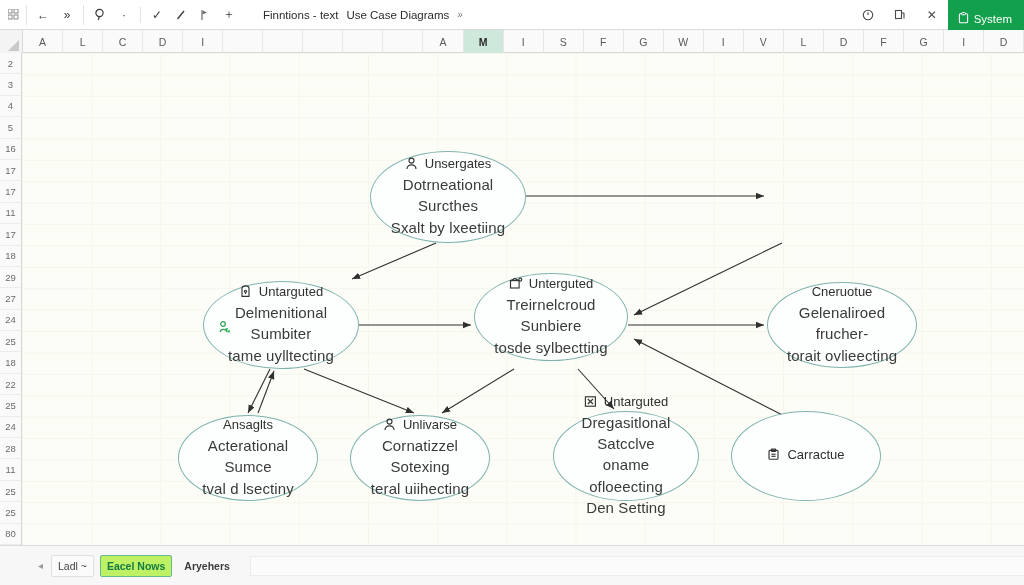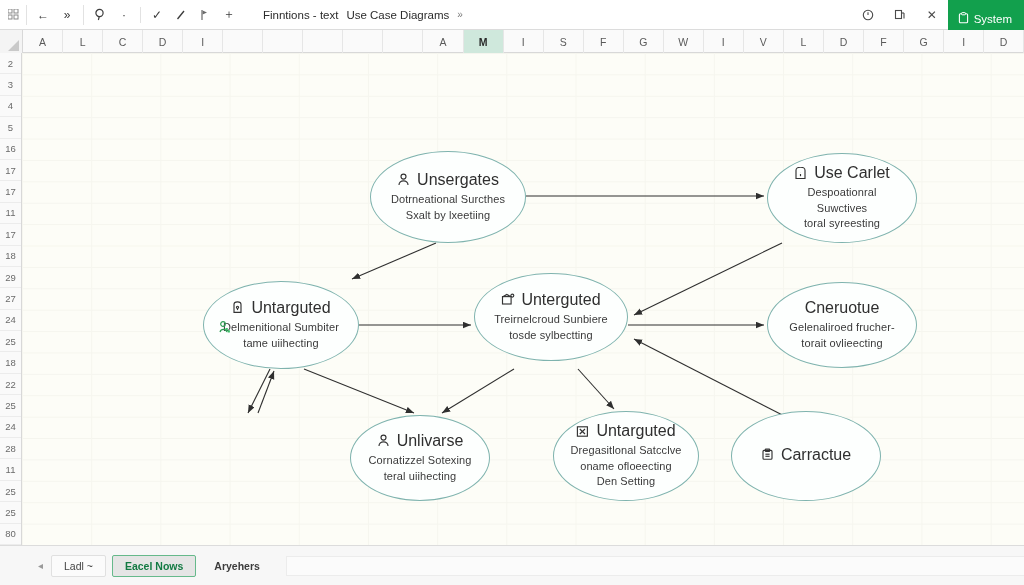--- a/index.html
+++ b/index.html
@@ -97,47 +97,47 @@
   .node{
     position:absolute;box-sizing:border-box;
     border:1.3px solid #7fb3ae;border-radius:50%;
     background:#fdfffe;
     display:flex;flex-direction:column;align-items:center;
     justify-content:center;
     text-align:center;
   }
   .node-head{
     display:flex;align-items:center;justify-content:center;gap:7px;
-    font-size:16px;color:#2f2f2f;margin-bottom:3px;
+    font-size:13px;color:#2f2f2f;margin-bottom:3px;
   }
   .node-ico{width:13px;height:13px;display:block;color:#333;}
   .node-ico svg{display:block}
   .node-sub{
-    font-size:11px;color:#3a3a3a;line-height:1.42;
+    font-size:15px;color:#3a3a3a;line-height:1.42;
     padding:0 16px;letter-spacing:.1px;
   }
   .mini-ico{
     position:absolute;left:15px;top:44%;width:12px;height:13px;color:#2e9e55;
   }
 
   
   .tabbar{
     position:absolute;left:0;top:545px;width:1024px;height:40px;
     background:#f7f7f7;border-top:1px solid #dcdcdc;
     display:flex;align-items:center;box-sizing:border-box;padding-left:30px;
   }
   .tab-arrow{font-size:10px;color:#9a9a9a;padding:0 8px;}
   .tab{
-    height:20px;display:flex;align-items:center;padding:0 12px;
+    height:20px;display:flex;align-items:center;padding:0 6px;
     font-size:10.5px;color:#444;background:#fbfbfb;
     border:1px solid #e0e0e0;margin-right:6px;border-radius:2px;
     white-space:nowrap;
   }
   .tab.active{
-    background:#e5e5e5;border:1px solid #66b98b;color:#137a43;font-weight:bold;
+    background:#bef264;border:1px solid #66b98b;color:#137a43;font-weight:bold;
   }
   .tab.plain{background:transparent;border:none;color:#3c3c3c;font-weight:bold;}
   .tab-strip{
     flex:1;height:18px;margin-left:8px;background:#fbfbfb;
     border:1px solid #ececec;border-right:none;
   }
 </style>
 </head>
 <body>
 
@@ -304,50 +304,34 @@
                 <path d="M2 12 a4.5 4.2 0 0 1 9 0" fill="none" stroke="#333" stroke-width="1.15"></path>
               </svg>
             </span>
             <span>Unsergates</span>
           </div>
           <div class="node-sub">
             <div>Dotrneational Surcthes</div>
             <div>Sxalt by lxeetiing</div>
           </div>
         </div>
-        <div class="node" style="left: 745px; top: 100px; width: 150px; height: 90px;">
-          <div class="node-head">
-            <span class="node-ico">
-              <svg width="13" height="13" viewBox="0 0 13 13">
-                <path d="M2 3.2 a4.5 3 0 0 1 9 0 V11.5 H2 Z" fill="none" stroke="#333" stroke-width="1.15"></path>
-                <line x1="6.5" y1="5.3" x2="6.5" y2="5.4" fill="none" stroke="#333" stroke-width="1.15"></line>
-                <line x1="6.5" y1="7" x2="6.5" y2="9.2" fill="none" stroke="#333" stroke-width="1.15"></line>
-              </svg>
-            </span>
-            <span>Use Carlet</span>
-          </div>
-          <div class="node-sub">
-            <div>Despoationral Suwctives</div>
-            <div>toral syreesting</div>
-          </div>
-        </div>
         <div class="node" style="left: 181px; top: 228px; width: 156px; height: 88px;">
           <div class="node-head">
             <span class="node-ico">
               <svg width="13" height="13" viewBox="0 0 13 13">
                 <path d="M3 3.4 a3.5 2.6 0 0 1 7 0 V11.3 H3 Z" fill="none" stroke="#333" stroke-width="1.15"></path>
                 <circle cx="6.5" cy="6.3" r="1.1" fill="none" stroke="#333" stroke-width="1.15"></circle>
                 <line x1="6.5" y1="7.4" x2="6.5" y2="9.1" fill="none" stroke="#333" stroke-width="1.15"></line>
               </svg>
             </span>
             <span>Untarguted</span>
           </div>
           <div class="node-sub">
             <div>Delmenitional Sumbiter</div>
-            <div>tame uiihecting</div>
+            <div>tame uylltecting</div>
           </div>
           <span class="mini-ico"><svg width="12" height="13" viewBox="0 0 12 13">
               <circle cx="4" cy="3" r="2.3" fill="none" stroke="#2e9e55" stroke-width="1.2"></circle>
               <path d="M1 11 a3.6 3.4 0 0 1 7 0" fill="none" stroke="#2e9e55" stroke-width="1.2"></path>
               <rect x="6.5" y="7" width="2.3" height="2.3" fill="#3fbf6a"></rect>
               <rect x="8.6" y="9.2" width="2.3" height="2.3" fill="#3fbf6a"></rect>
             </svg></span>
         </div>
         <div class="node" style="left: 452px; top: 220px; width: 154px; height: 88px;">
           <div class="node-head">
@@ -367,20 +351,29 @@
         </div>
         <div class="node" style="left: 745px; top: 229px; width: 150px; height: 86px;">
           <div class="node-head">
             <span>Cneruotue</span>
           </div>
           <div class="node-sub">
             <div>Gelenaliroed frucher-</div>
             <div>torait ovlieecting</div>
           </div>
         </div>
+        <div class="node" style="left: 156px; top: 362px; width: 140px; height: 86px;">
+          <div class="node-head">
+            <span>Ansaglts</span>
+          </div>
+          <div class="node-sub">
+            <div>Acterational Sumce</div>
+            <div>tval d lsectiny</div>
+          </div>
+        </div>
         <div class="node" style="left: 328px; top: 362px; width: 140px; height: 86px;">
           <div class="node-head">
             <span class="node-ico">
               <svg width="13" height="13" viewBox="0 0 13 13">
                 <circle cx="6.5" cy="3.6" r="2.5" fill="none" stroke="#333" stroke-width="1.15"></circle>
                 <path d="M2 12 a4.5 4.2 0 0 1 9 0" fill="none" stroke="#333" stroke-width="1.15"></path>
               </svg>
             </span>
             <span>Unlivarse</span>
           </div>

